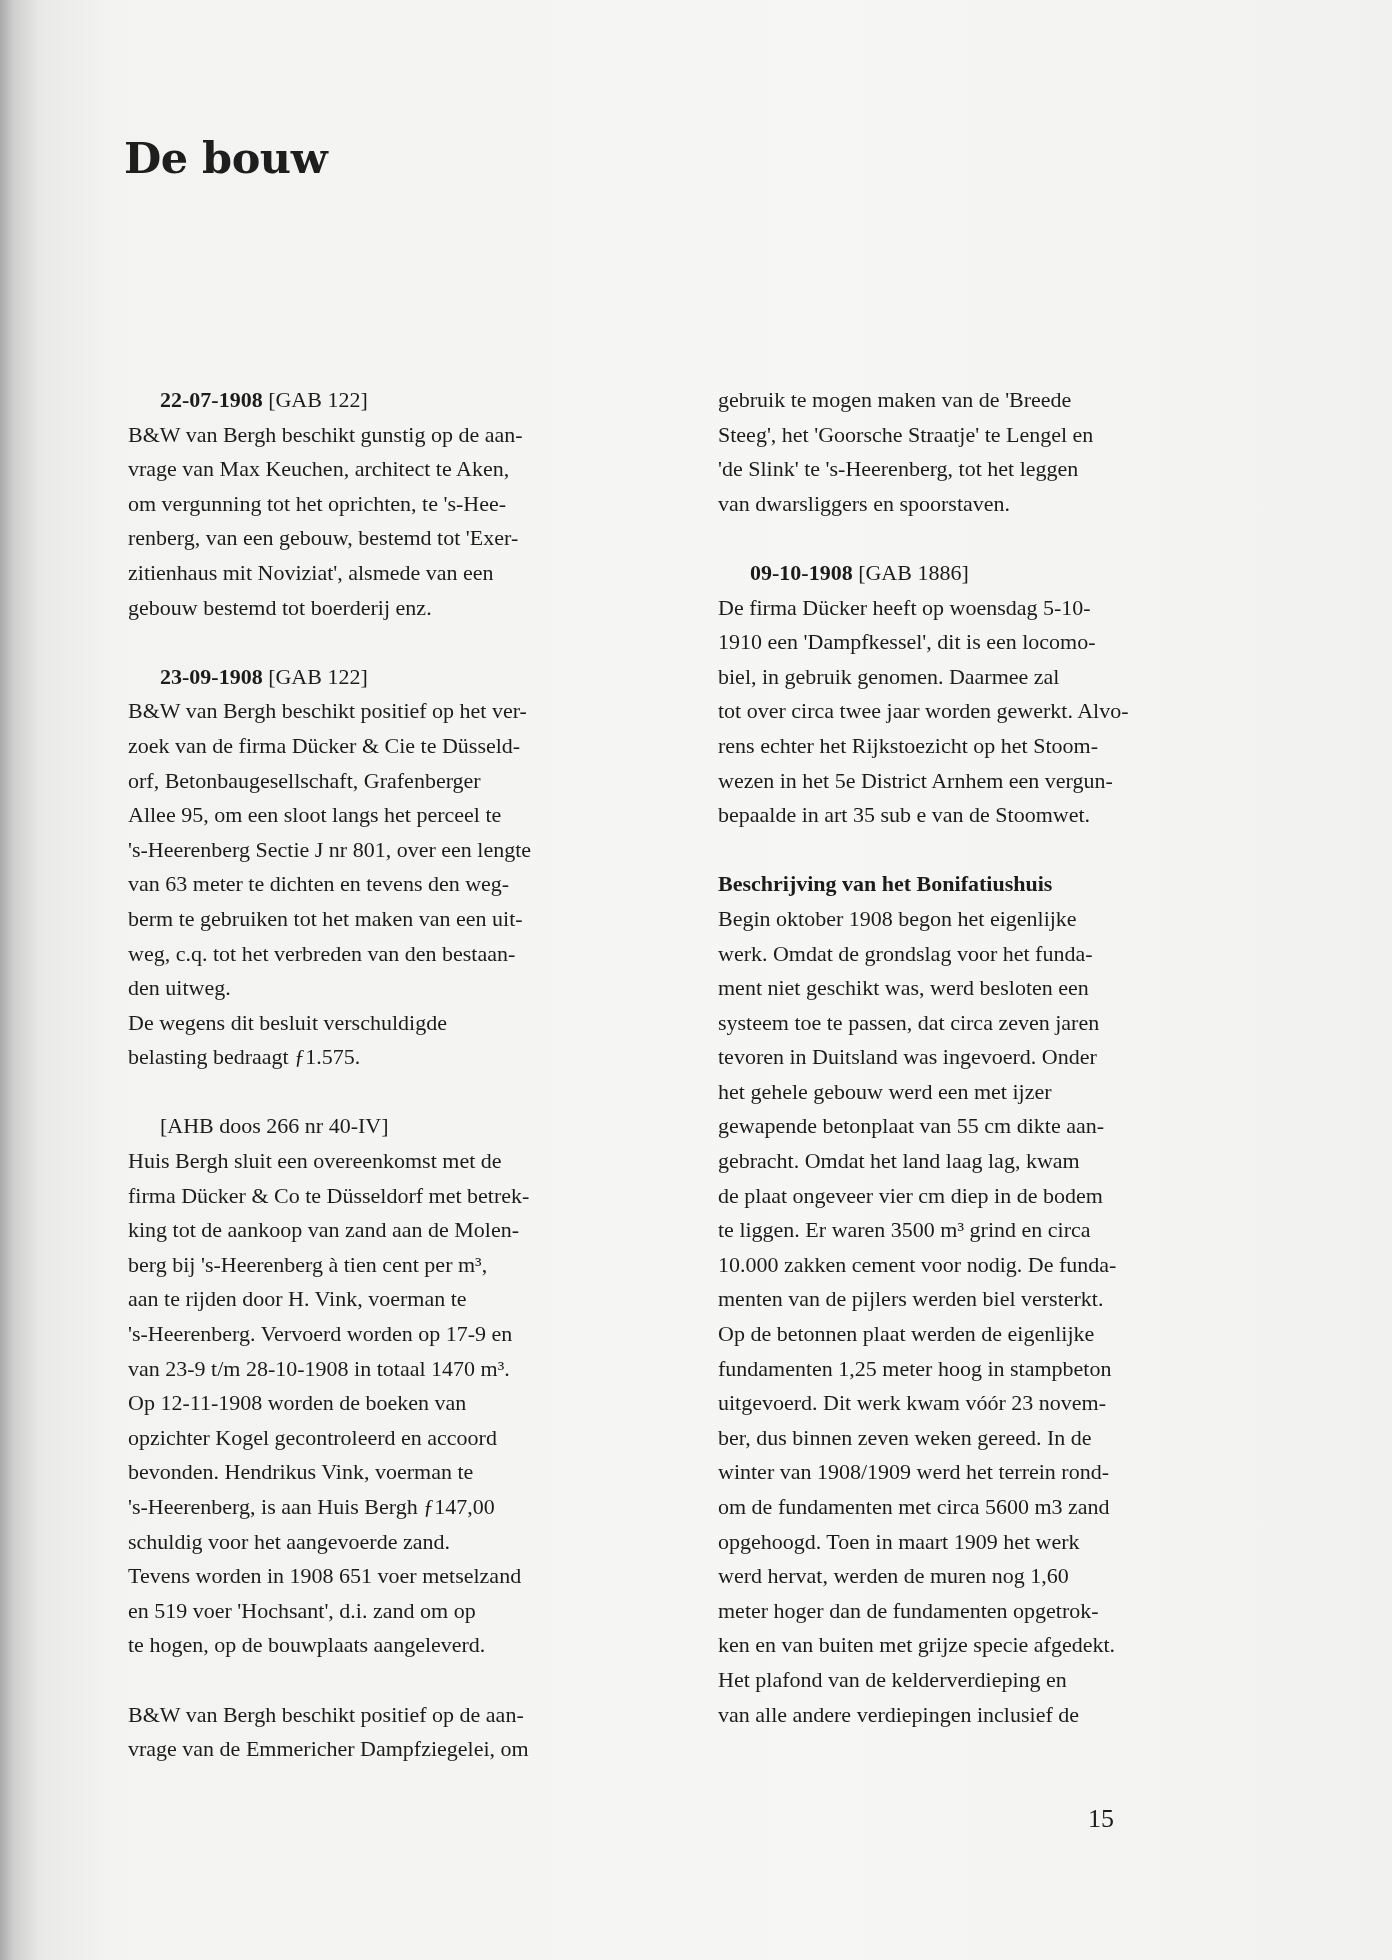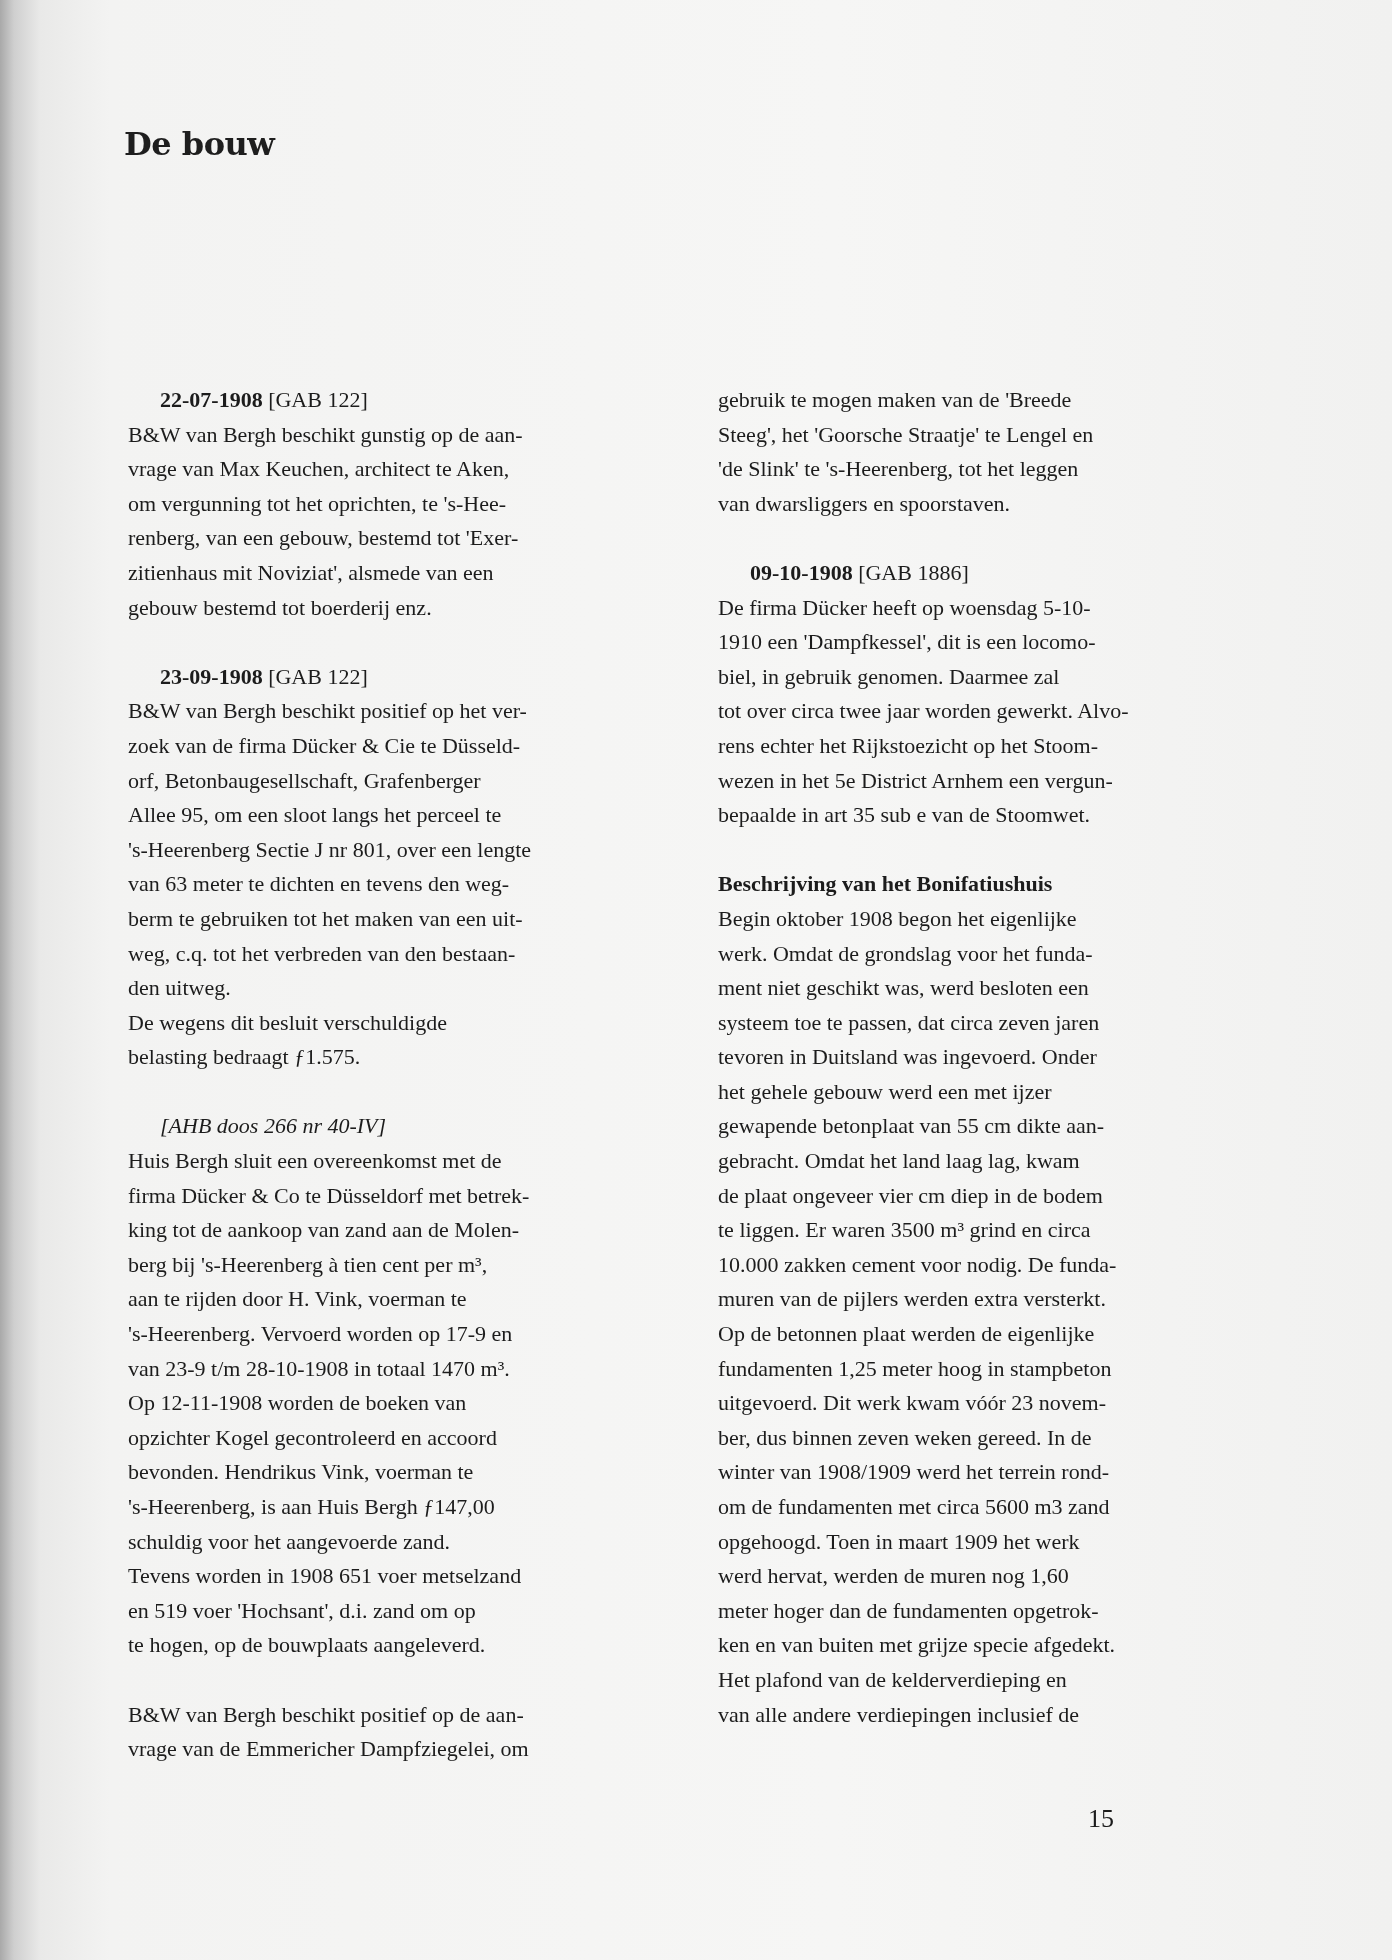--- a/index.html
+++ b/index.html
@@ -9,33 +9,33 @@
     font-family: "DejaVu Serif", "Liberation Serif", serif;
     color: #1c1c1c;
   }
   .page {
     position: absolute; inset: 0;
     background: linear-gradient(to right, #a9a9a9 0px, #cfcfcf 14px, #e9e9e8 40px, #f3f3f2 110px, #f6f6f5 60%, #f1f1f0 100%);
   }
   .title {
     position: absolute; left: 124px; top: 104px;
     font-family: "DejaVu Serif", serif; font-weight: bold;
-    font-size: 32px; letter-spacing: -0.5px; color: #1e1e1e;
+    font-size: 43px; letter-spacing: -0.5px; color: #1e1e1e;
   }
   .col {
     position: absolute; font-family: "Liberation Serif", serif;
     font-size: 22px; line-height: 34.6px; color: #1c1c1c;
   }
   .col.left { left: 128px; top: 383px; width: 560px; }
   .col.right { left: 718px; top: 383px; width: 575px; }
   .entry { margin: 0 0 34.6px 0; }
   .entry .head { padding-left: 32px; display: block; }
   .date { font-weight: bold; }
   .ref { font-weight: normal; }
-  .ref.italic { font-style: italic; }
+  .ref.italic { }
   .line { display: block; white-space: nowrap; }
   .section-title { font-weight: bold; display: block; white-space: nowrap; }
   .page-number {
     position: absolute; left: 1088px; top: 1804px;
     font-family: Liberation Serif, serif; font-size: 26px; color: #1c1c1c;
   }
 </style>
 </head>
 <body>
 
@@ -132,21 +132,21 @@
       <span class="line">werk. Omdat de grondslag voor het funda-</span>
       <span class="line">ment niet geschikt was, werd besloten een</span>
       <span class="line">systeem toe te passen, dat circa zeven jaren</span>
       <span class="line">tevoren in Duitsland was ingevoerd. Onder</span>
       <span class="line">het gehele gebouw werd een met ijzer</span>
       <span class="line">gewapende betonplaat van 55 cm dikte aan-</span>
       <span class="line">gebracht. Omdat het land laag lag, kwam</span>
       <span class="line">de plaat ongeveer vier cm diep in de bodem</span>
       <span class="line">te liggen. Er waren 3500 m³ grind en circa</span>
       <span class="line">10.000 zakken cement voor nodig. De funda-</span>
-      <span class="line">muren van de pijlers werden extra versterkt.</span>
+      <span class="line">menten van de pijlers werden biel versterkt.</span>
       <span class="line">Op de betonnen plaat werden de eigenlijke</span>
       <span class="line">fundamenten 1,25 meter hoog in stampbeton</span>
       <span class="line">uitgevoerd. Dit werk kwam vóór 23 novem-</span>
       <span class="line">ber, dus binnen zeven weken gereed. In de</span>
       <span class="line">winter van 1908/1909 werd het terrein rond-</span>
       <span class="line">om de fundamenten met circa 5600 m3 zand</span>
       <span class="line">opgehoogd. Toen in maart 1909 het werk</span>
       <span class="line">werd hervat, werden de muren nog 1,60</span>
       <span class="line">meter hoger dan de fundamenten opgetrok-</span>
       <span class="line">ken en van buiten met grijze specie afgedekt.</span>

